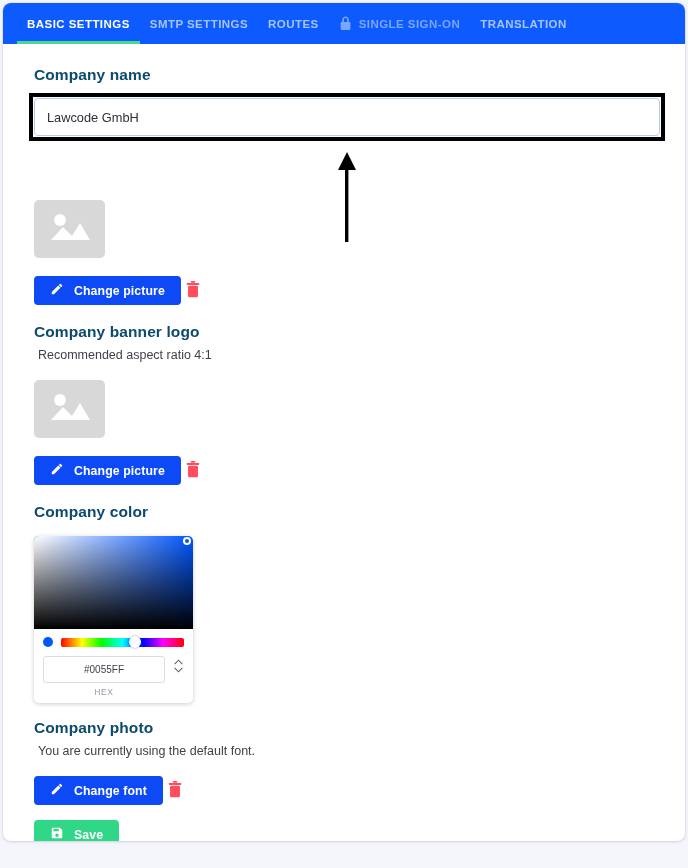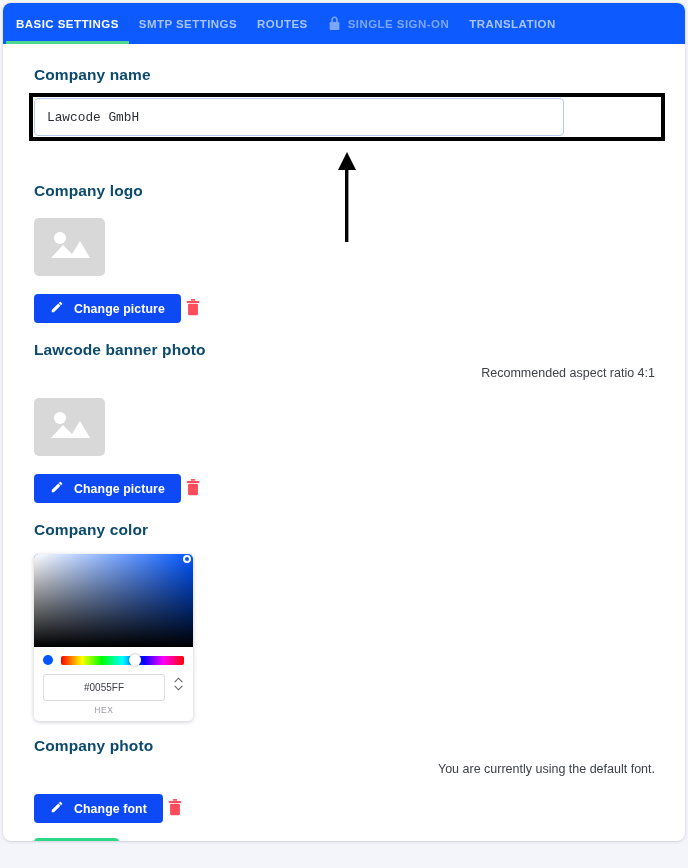--- a/index.html
+++ b/index.html
@@ -27,21 +27,21 @@
     overflow: hidden;
   }
 
   
   .tabbar {
     position: relative;
     height: 41px;
     background: #0d5bff;
     display: flex;
     align-items: center;
-    padding-left: 3px;
+    padding-left: 14px;
     box-sizing: border-box;
   }
   .tab {
     position: relative;
     height: 41px;
     display: flex;
     align-items: center;
     gap: 7px;
     padding: 0 10px;
     font-size: 11.5px;
@@ -81,41 +81,40 @@
     box-sizing: border-box;
   }
   h2.section {
     margin: 0;
     font-size: 15.5px;
     font-weight: bold;
     color: #0c4a6e;
     letter-spacing: 0.1px;
   }
   .subtext {
-    margin: 7px 0 0 11px;
+    margin: 7px 0 0 4px;
     font-size: 12.5px;
     color: #3d4148;
-    text-align: right;
   }
 
   
   .field-wrap {
     margin-top: 14px;
     position: relative;
   }
   .text-input {
     box-sizing: border-box;
-    width: 530px;
+    width: 626px;
     height: 38px;
     border: 1px solid #b9c9ee;
     border-radius: 4px;
     padding: 0 12px;
     font-size: 12.8px;
     color: #2c2f36;
-    font-family: Liberation Mono, monospace;
+    font-family: Liberation Sans, sans-serif;
     background: #fff;
     outline: none;
   }
   .highlight-box {
     position: absolute;
     left: -5px;
     top: -5px;
     width: 636px;
     height: 48px;
     border: 4px solid #000000;
@@ -317,21 +316,20 @@
     <h2 class="section">Company name</h2>
     <div class="field-wrap">
       <input class="text-input" type="text" value="Lawcode GmbH" style="">
       <div class="highlight-box"></div>
     </div>
 
     <div class="spacer-8"></div>
 
     
     <div style="height:38px"></div>
-    <h2 class="section">Company logo</h2>
     <div class="img-placeholder">
       <span>
         <svg width="46" height="36" viewBox="0 0 46 36">
           <circle cx="13" cy="11" r="6" fill="#ffffff"></circle>
           <path d="M4 31 L16 18 L25 27 L33 14 L43 31 Z" fill="#ffffff"></path>
         </svg>
       </span>
     </div>
     <div class="btn-row">
       <button class="btn btn-blue">
@@ -349,21 +347,21 @@
             <rect x="6.2" y="0" width="5.6" height="2.2" rx="0.6"></rect>
             <rect x="2.6" y="6" width="12.8" height="15" rx="1.6"></rect>
           </svg>
         </span>
       </button>
     </div>
 
     <div style="height:18px"></div>
 
     
-    <h2 class="section">Lawcode banner photo</h2>
+    <h2 class="section">Company banner logo</h2>
     <p class="subtext">Recommended aspect ratio 4:1</p>
     <div class="img-placeholder">
       <span>
         <svg width="46" height="36" viewBox="0 0 46 36">
           <circle cx="13" cy="11" r="6" fill="#ffffff"></circle>
           <path d="M4 31 L16 18 L25 27 L33 14 L43 31 Z" fill="#ffffff"></path>
         </svg>
       </span>
     </div>
     <div class="btn-row">

